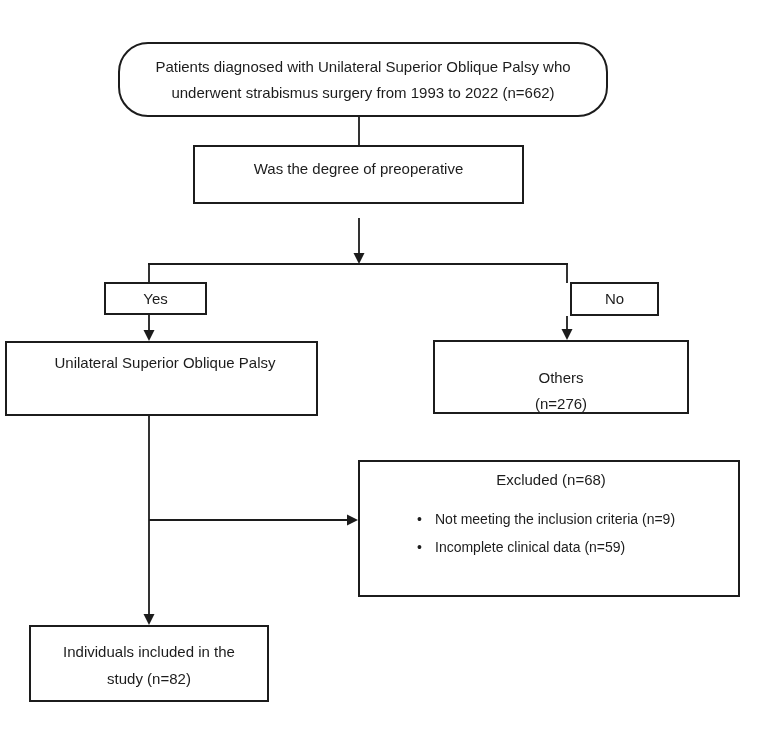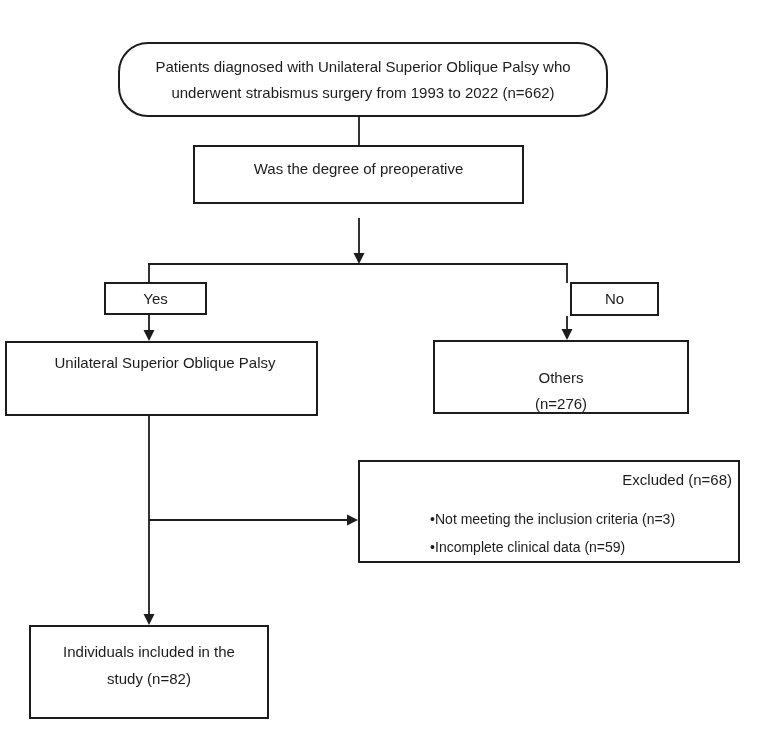--- a/index.html
+++ b/index.html
@@ -37,25 +37,25 @@
 
   .node-top      { left: 118px; top: 42px;  width: 490px; height: 75px; padding-top: 10px; border-radius: 30px; }
   .node-question { left: 193px; top: 145px; width: 331px; height: 59px; padding-top: 9px; }
   .node-yes      { left: 104px; top: 282px; width: 103px;  height: 33px;
                    display: flex; align-items: center; justify-content: center; }
   .node-no       { left: 523px; top: 282px; width: 89px;  height: 34px;
                    display: flex; align-items: center; justify-content: center; margin-left: 47px; }
   .node-mild     { left: 5px;   top: 341px; width: 313px; height: 75px; padding-top: 7px; padding-left: 7px; }
   .node-others   { left: 433px; top: 340px; width: 256px; height: 74px; padding-top: 23px; }
   .node-others .tline2 { }
-  .node-included { left: 29px;  top: 625px; width: 240px; height: 94px; padding-top: 11px; line-height: 27px; }
+  .node-included { left: 29px;  top: 625px; width: 240px; height: 77px; padding-top: 11px; line-height: 27px; }
 
   .node-excluded {
-    left: 358px; top: 460px; width: 382px; height: 103px;
-    text-align: right;
+    left: 358px; top: 460px; width: 382px; height: 137px;
+    text-align: center;
     padding: 7px 6px 0 10px;
     line-height: 22px;
   }
   .excluded-list {
     margin-top: 14px;
   }
   .bullet-row {
     display: flex;
     align-items: baseline;
     padding-left: 34px;
@@ -122,21 +122,21 @@
   <div class="node node-others">
     <div class="tline">Others</div>
     <div class="tline tline2">(n=276)</div>
   </div>
 
   <div class="node node-excluded">
     <div class="tline">Excluded (n=68)</div>
     <div class="excluded-list">
       <div class="bullet-row">
         <span class="bullet-glyph">•</span>
-        <span class="tline">Not meeting the inclusion criteria (n=3)</span>
+        <span class="tline">Not meeting the inclusion criteria (n=9)</span>
       </div>
       <div class="bullet-row">
         <span class="bullet-glyph">•</span>
         <span class="tline">Incomplete clinical data (n=59)</span>
       </div>
     </div>
   </div>
 
   <div class="node node-included">
     <div class="tline">Individuals included in the</div>

